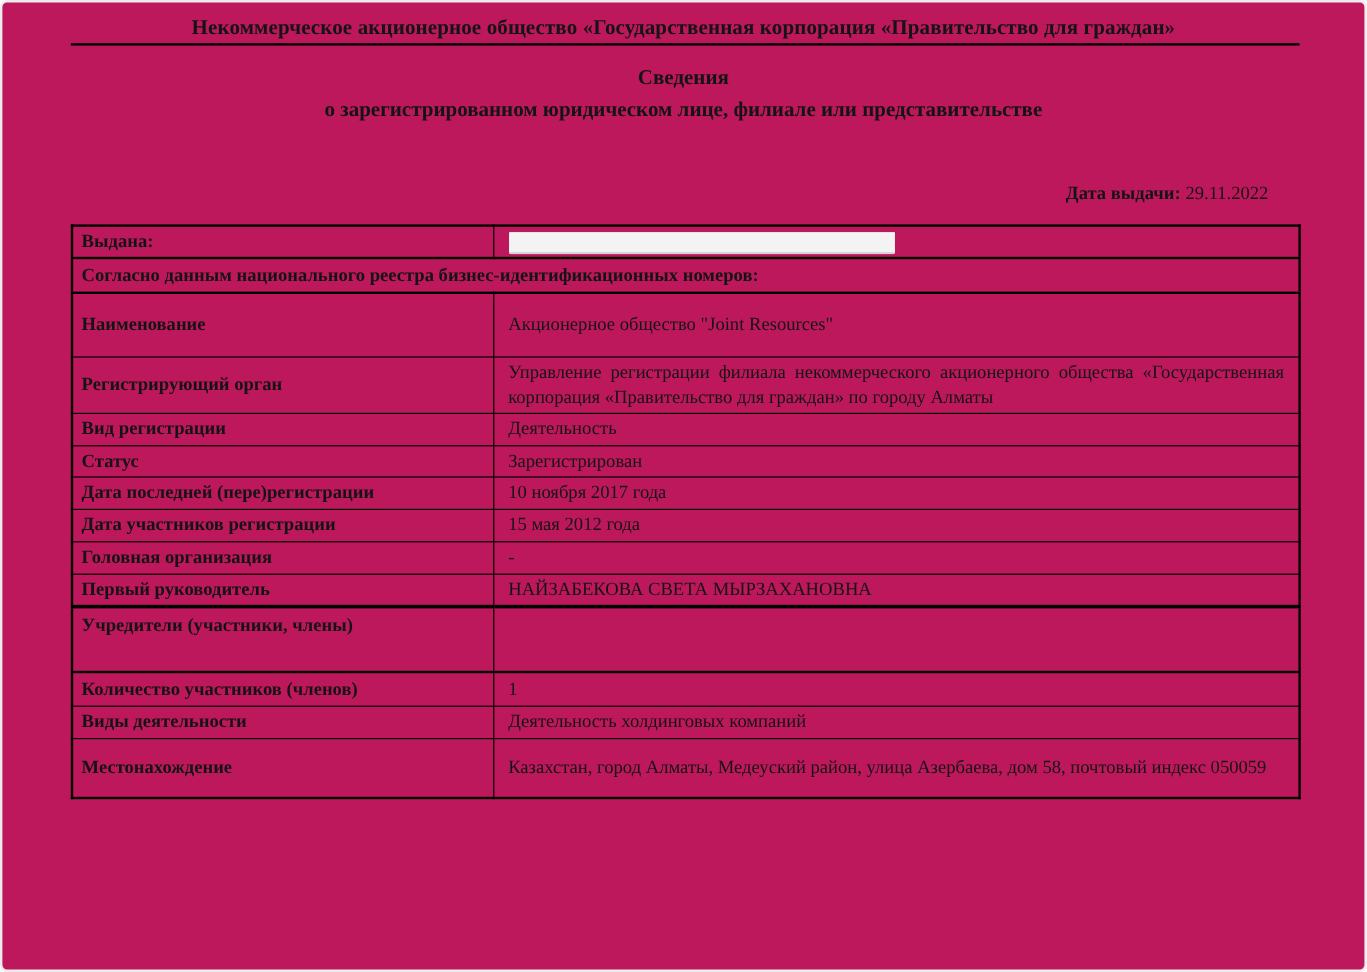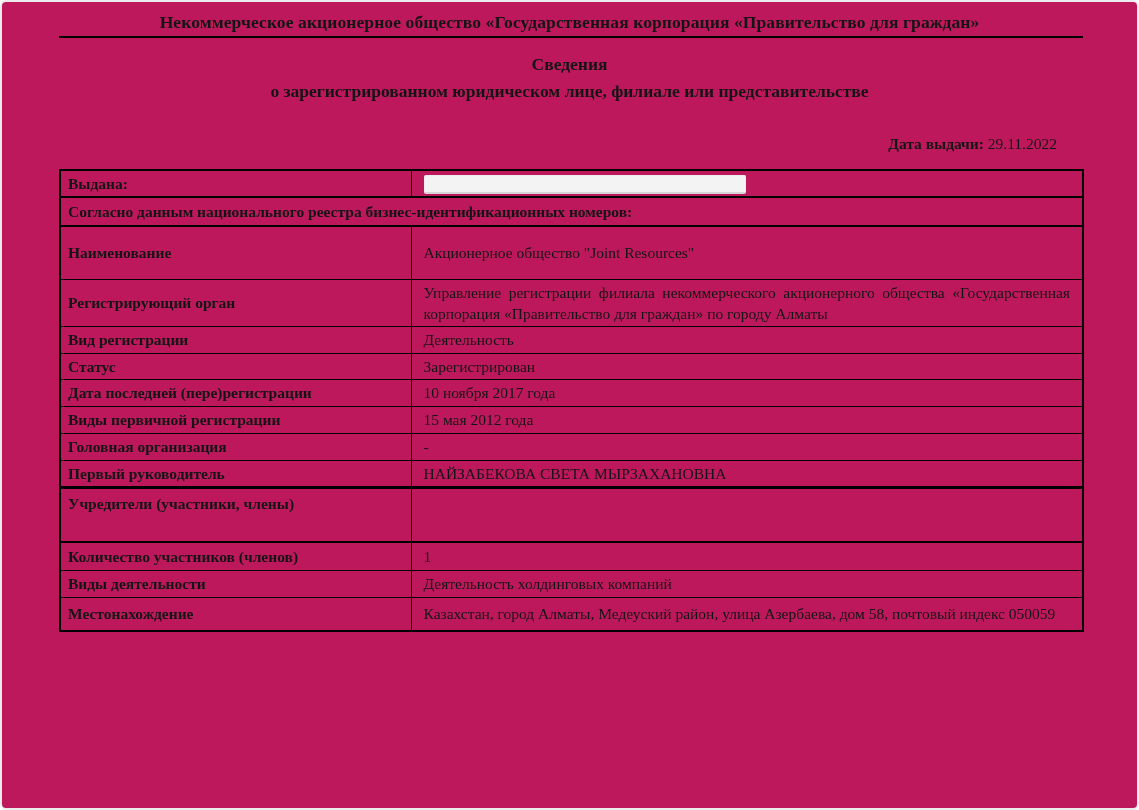--- a/index.html
+++ b/index.html
@@ -31,21 +31,21 @@
     margin: 2px 54px 0 57px;
   }
   .doc-title {
     margin-top: 13px;
     text-align: center;
     font-size: 17.5px;
     font-weight: bold;
     line-height: 27px;
   }
   .date-line {
-    margin: 30px 80px 0 0;
+    margin: 48px 80px 0 0;
     text-align: right;
     font-size: 15.5px;
   }
   .date-line .lbl { font-weight: bold; }
   table.info {
     margin: 16px 57px 0 57px;
     width: 1025px;
     border-collapse: collapse;
     border: 2px solid #000;
     table-layout: fixed;
@@ -75,21 +75,21 @@
   tr.r-regtype  { height: 27px; }
   tr.r-status   { height: 26px; }
   tr.r-lastreg  { height: 27px; }
   tr.r-firstreg { height: 27px; }
   tr.r-parent   { height: 27px; }
   tr.r-head     { height: 27px; }
   tr.r-founders { height: 55px; }
   tr.r-founders td { border-top: 3px solid #000; border-bottom: 2px solid #000; vertical-align: top; padding-top: 4px; }
   tr.r-count    { height: 28px; }
   tr.r-activities { height: 27px; }
-  tr.r-location { height: 34px; }
+  tr.r-location { height: 50px; }
   .redacted-box {
     width: 322px; height: 19px;
     margin-top: 2px;
     background: #f3f3f3;
     border: 1px solid #ececec;
     border-bottom: 2px solid #d6d6d6;
     border-radius: 2px;
   }
 </style>
 </head>
@@ -139,21 +139,21 @@
       </tr>
       <tr class="r-status">
         <td class="lbl">Статус</td>
         <td class="val">Зарегистрирован</td>
       </tr>
       <tr class="r-lastreg">
         <td class="lbl">Дата последней (пере)регистрации</td>
         <td class="val">10 ноября 2017 года</td>
       </tr>
       <tr class="r-firstreg">
-        <td class="lbl">Виды первичной регистрации</td>
+        <td class="lbl">Дата участников регистрации</td>
         <td class="val">15 мая 2012 года</td>
       </tr>
       <tr class="r-parent">
         <td class="lbl">Головная организация</td>
         <td class="val">-</td>
       </tr>
       <tr class="r-head">
         <td class="lbl">Первый руководитель</td>
         <td class="val">НАЙЗАБЕКОВА СВЕТА МЫРЗАХАНОВНА</td>
       </tr>

